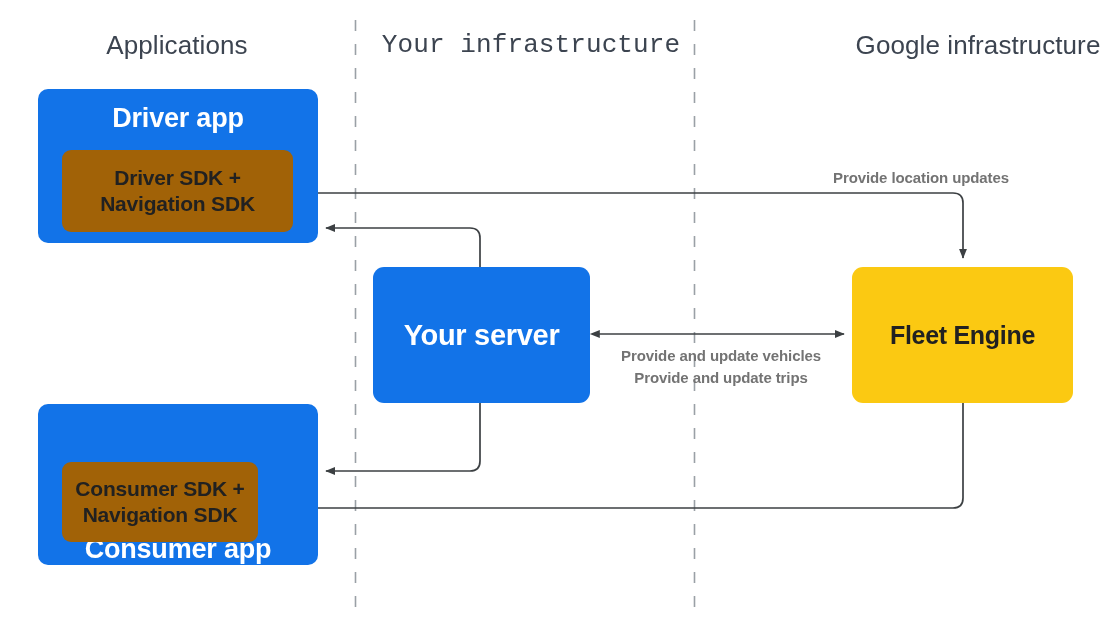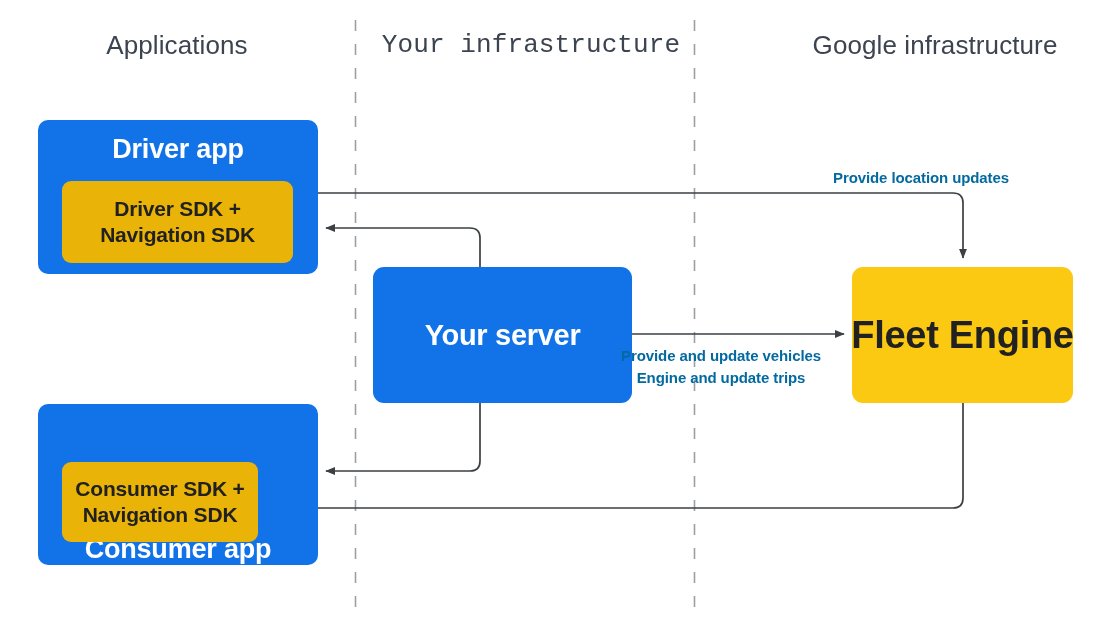--- a/index.html
+++ b/index.html
@@ -49,21 +49,21 @@
   }
   .node-app-title {
     color: #ffffff;
     font-size: 27px;
     font-weight: 700;
     letter-spacing: -0.2px;
     line-height: 1.15;
     white-space: nowrap;
   }
   .node-sdk {
-    background: #eab308;
+    background: #a16207;
     border-radius: 9px;
     display: flex;
     align-items: center;
     justify-content: center;
     text-align: center;
     color: #212121;
     font-size: 21px;
     font-weight: 700;
     line-height: 1.25;
     letter-spacing: -0.2px;
@@ -84,47 +84,47 @@
   }
   .node-engine {
     background: #fbc912;
     border-radius: 11px;
     display: flex;
     align-items: center;
     justify-content: center;
   }
   .node-engine-title {
     color: #212121;
-    font-size: 38px;
+    font-size: 25px;
     font-weight: 700;
     letter-spacing: -0.3px;
     white-space: nowrap;
   }
   .edge-label {
     position: absolute;
-    color: #0369a1;
+    color: #737373;
     font-size: 15px;
     font-weight: 700;
     letter-spacing: -0.1px;
     white-space: nowrap;
     line-height: 1.45;
   }
   .edge-label.center {
     transform: translateX(-50%);
     text-align: center;
   }
 </style>
 </head>
 <body>
 
 <div id="diagram-root">
 
   <div class="zone-label" style="left:177px; top:30px;">Applications</div>
   <div class="zone-label" style="left:531px; top:30px;font-family:Liberation Mono, monospace;">Your infrastructure</div>
-  <div class="zone-label" style="left:935px; top:30px;">Google infrastructure</div>
+  <div class="zone-label" style="left:978px; top:30px;">Google infrastructure</div>
 
   <svg class="svg-layer" viewBox="0 0 1103 635">
     <defs>
       <marker id="arrowEnd" markerWidth="11" markerHeight="11" refX="9.2" refY="4" orient="auto" markerUnits="userSpaceOnUse">
         <path d="M0,0 L10,4 L0,8 z" fill="#3c4043"></path>
       </marker>
       <marker id="arrowStart" markerWidth="11" markerHeight="11" refX="0.8" refY="4" orient="auto-start-reverse" markerUnits="userSpaceOnUse">
         <path d="M0,0 L10,4 L0,8 z" fill="#3c4043"></path>
       </marker>
     </defs>
@@ -136,49 +136,49 @@
 
     <path d="M480,267 L480,238 Q480,228 470,228 L326,228" fill="none" stroke="#3c4043" stroke-width="1.7" marker-end="url(#arrowEnd)"></path>
 
     <line x1="599" y1="334" x2="844" y2="334" stroke="#3c4043" stroke-width="1.7" marker-start="url(#arrowStart)" marker-end="url(#arrowEnd)"></line>
 
     <path d="M480,402 L480,461 Q480,471 470,471 L326,471" fill="none" stroke="#3c4043" stroke-width="1.7" marker-end="url(#arrowEnd)"></path>
 
     <path d="M963,402 L963,498 Q963,508 953,508 L308,508" fill="none" stroke="#3c4043" stroke-width="1.7" marker-end="url(#arrowEnd)"></path>
   </svg>
 
-  <div class="node node-app" style="left:38px; top:89px; width:280px; height:154px;margin-top:31px;">
+  <div class="node node-app" style="left:38px; top:89px; width:280px; height:154px;">
     <div class="node-app-title">Driver app</div>
     <div class="node-sdk" style="position:absolute; left:24px; top:61px; width:231px; height:82px;">
       <div>
         <div>Driver SDK +</div>
         <div>Navigation SDK</div>
       </div>
     </div>
   </div>
 
   <div class="node node-app" style="left:38px; top:404px; width:280px; height:161px;justify-content:flex-end;">
     <div class="node-app-title">Consumer app</div>
     <div class="node-sdk" style="position:absolute; left:24px; top:58px; width:196px; height:80px;">
       <div>
         <div>Consumer SDK +</div>
         <div>Navigation SDK</div>
       </div>
     </div>
   </div>
 
-  <div class="node-server" style="position:absolute; left:373px; top:267px; width:259px; height:136px;">
+  <div class="node-server" style="position:absolute; left:373px; top:267px; width:217px; height:136px;">
     <div class="node-server-title">Your server</div>
   </div>
 
   <div class="node-engine" style="position:absolute; left:852px; top:267px; width:221px; height:136px;">
     <div class="node-engine-title">Fleet Engine</div>
   </div>
 
   <div class="edge-label center" style="left:921px; top:167px;">Provide location updates</div>
 
   <div class="edge-label center" style="left:721px; top:345px;">
     <div>Provide and update vehicles</div>
-    <div>Engine and update trips</div>
+    <div>Provide and update trips</div>
   </div>
 
 
 </div>
 
 </body></html>

